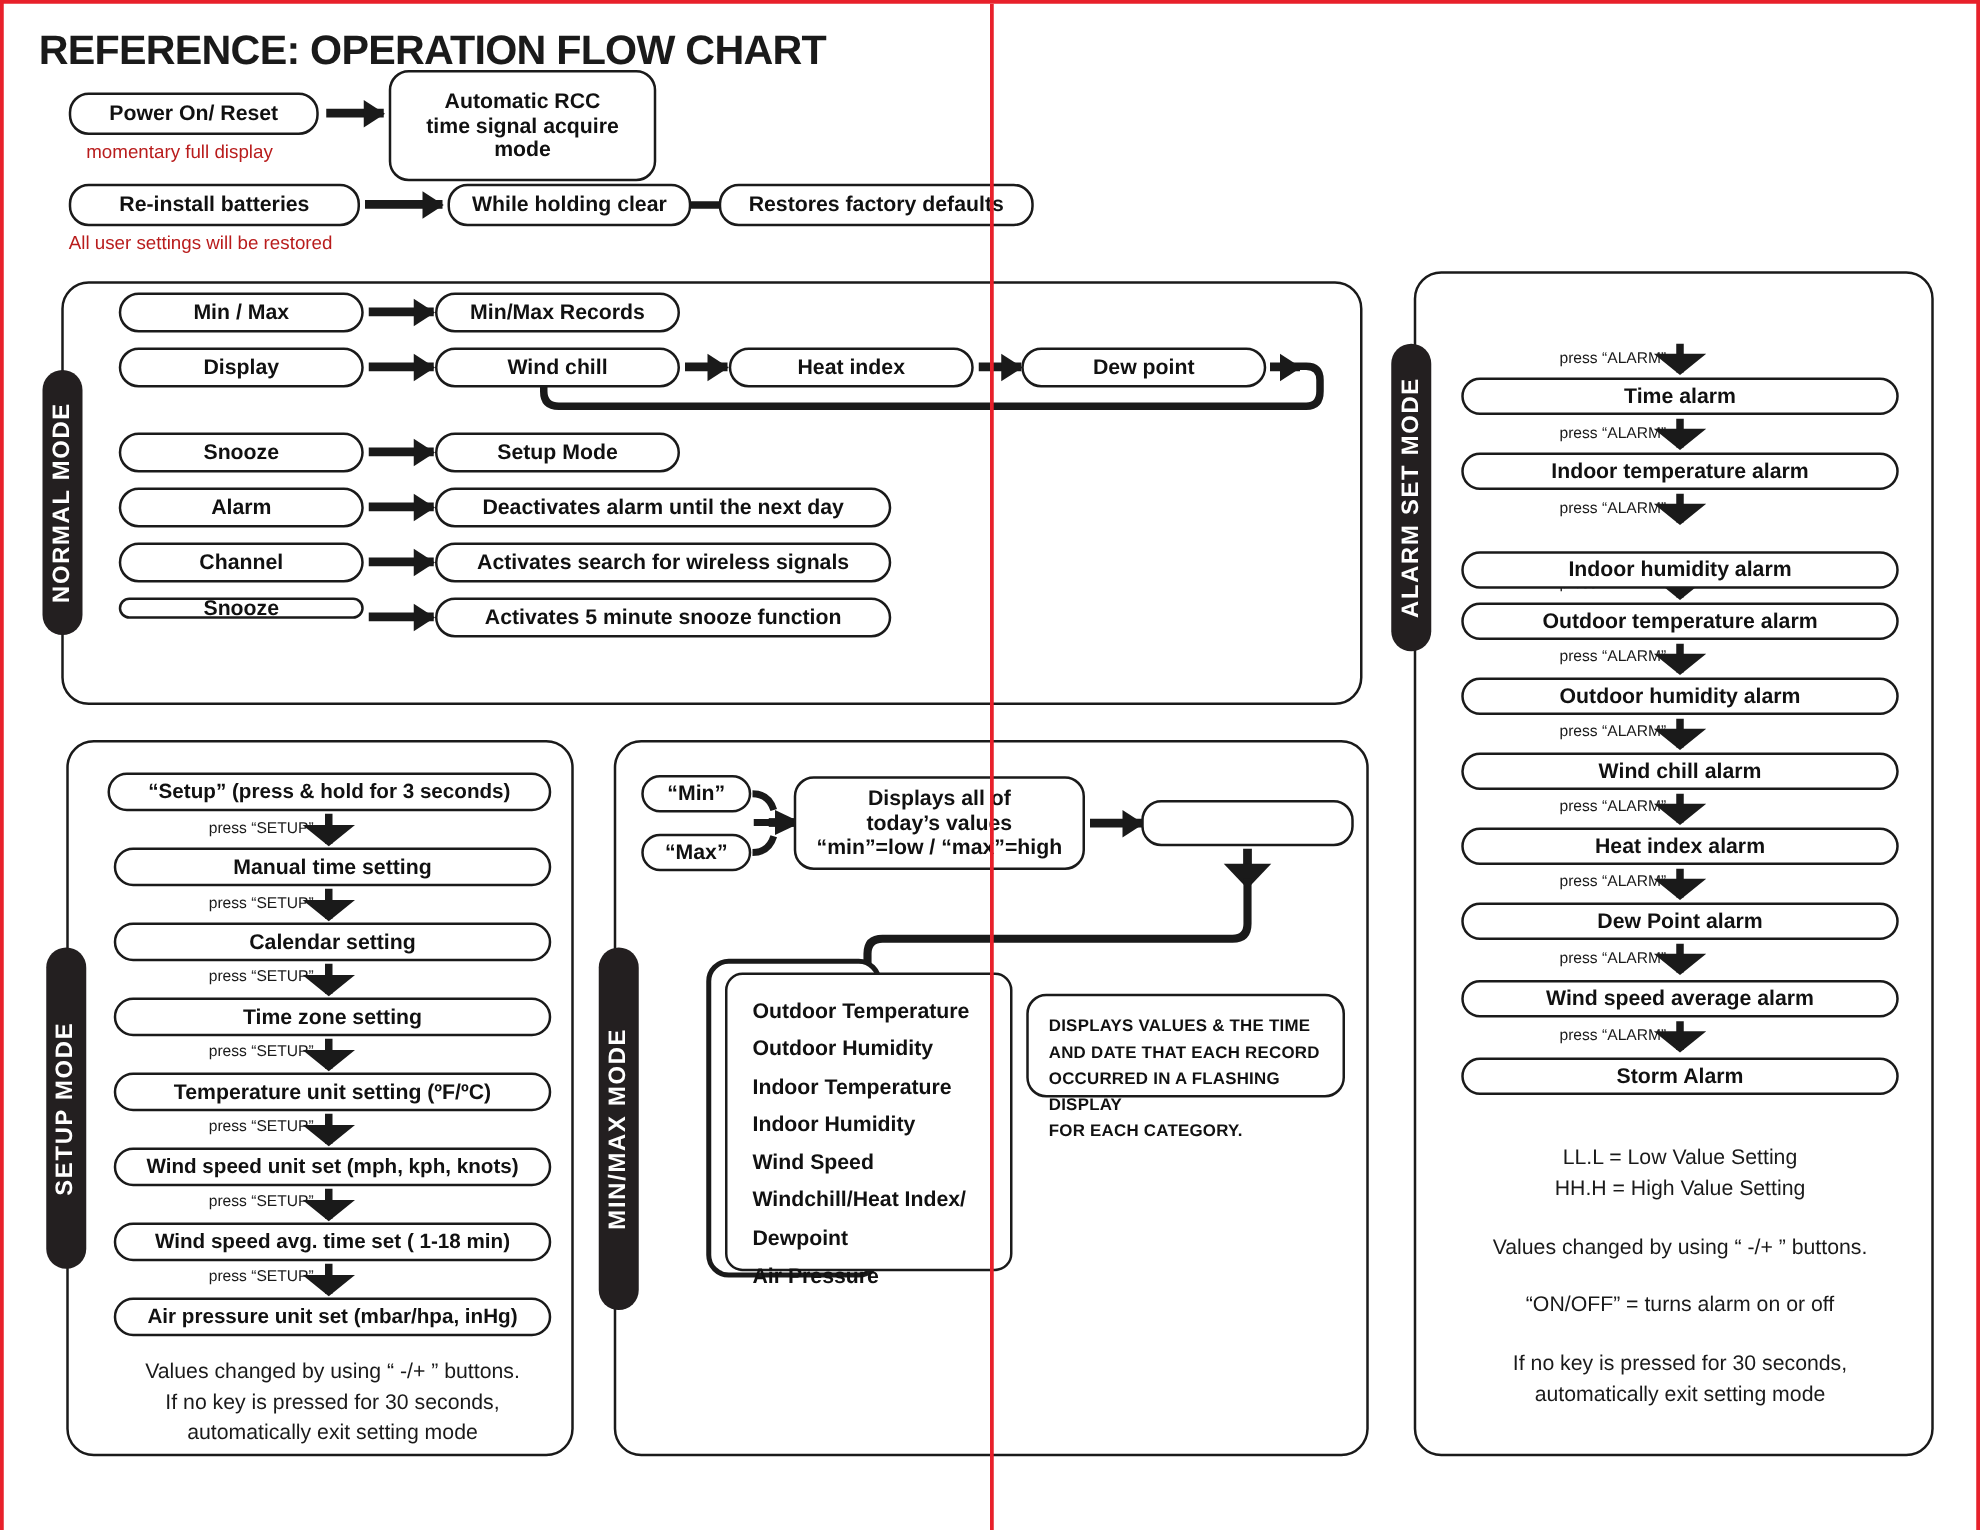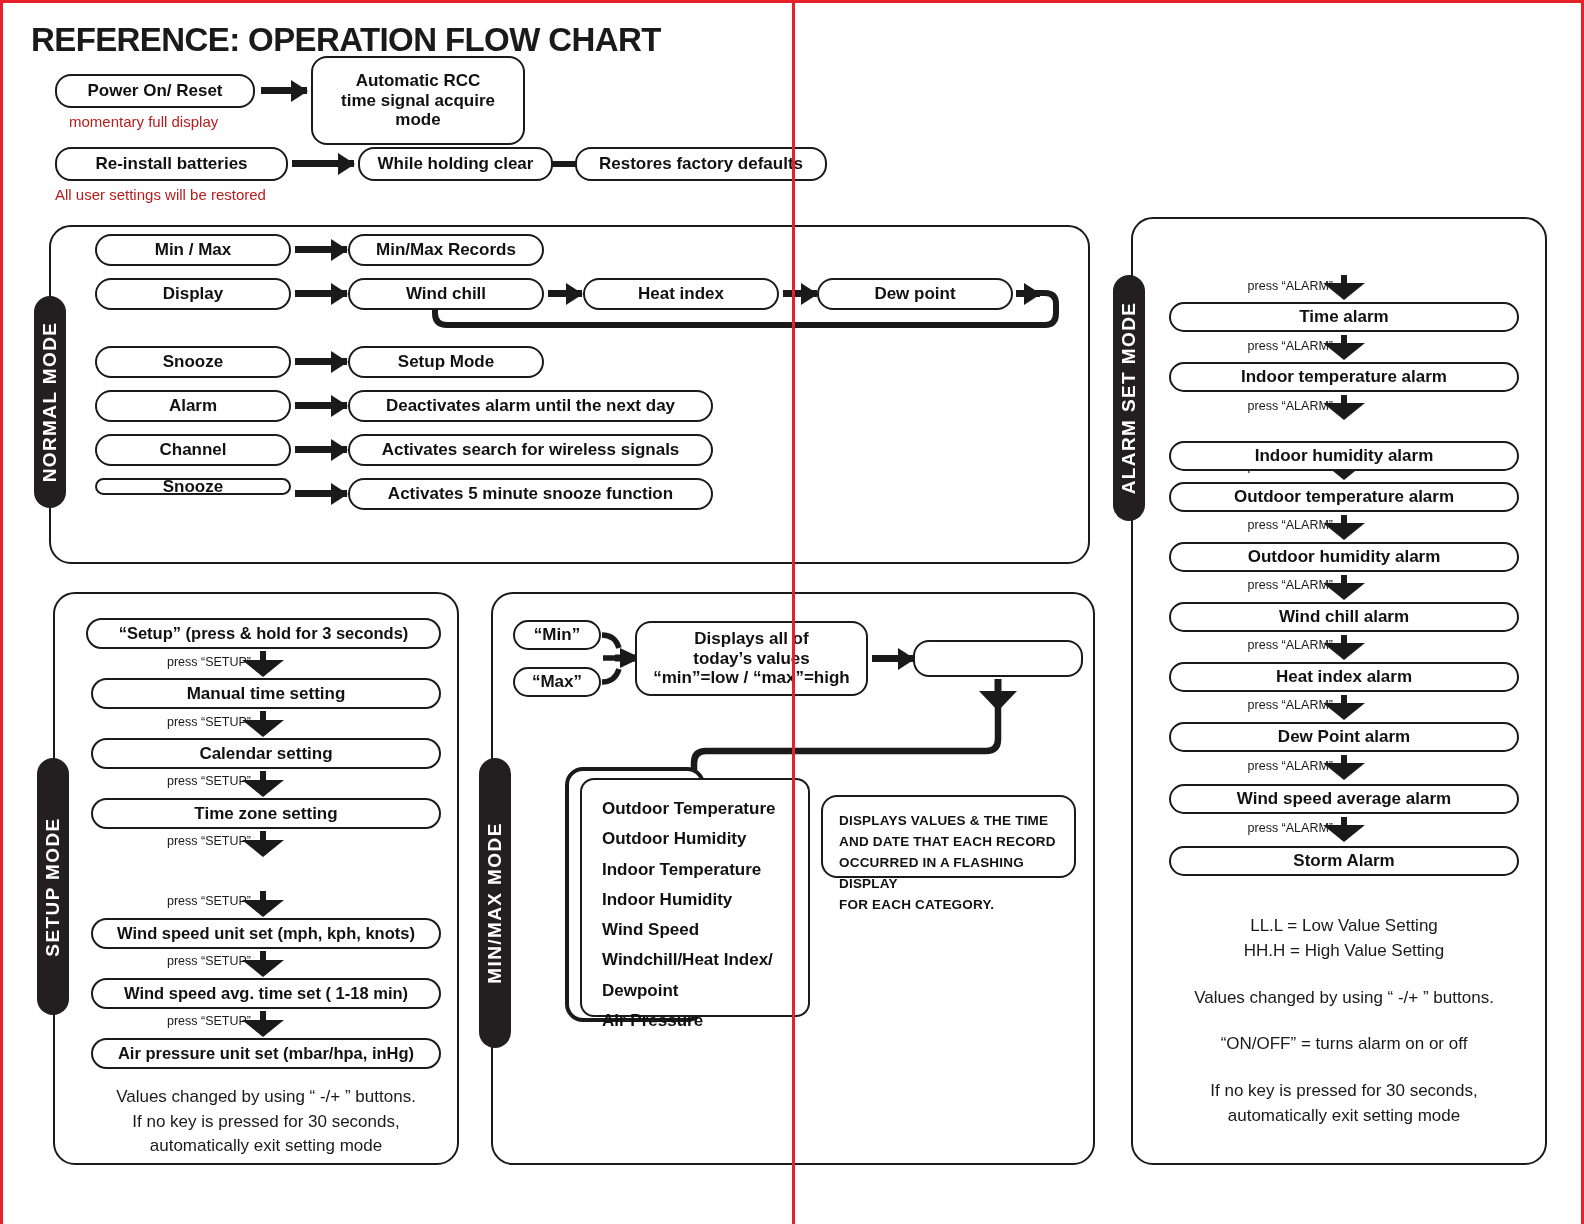--- a/index.html
+++ b/index.html
@@ -275,20 +275,21 @@
   <div class="varrow" style="left:257px; top:708px; height:24px;"></div>
   <div class="steplabel" style="left:140px; top:712px; width:108px;">press “SETUP”</div>
   <div class="box" style="left:88px; top:735px; width:350px; height:31px;">Calendar setting</div>
 
   <div class="varrow" style="left:257px; top:768px; height:24px;"></div>
   <div class="steplabel" style="left:140px; top:771px; width:108px;">press “SETUP”</div>
   <div class="box" style="left:88px; top:795px; width:350px; height:31px;">Time zone setting</div>
 
   <div class="varrow" style="left:257px; top:828px; height:24px;"></div>
   <div class="steplabel" style="left:140px; top:831px; width:108px;">press “SETUP”</div>
+  <div class="box" style="left:88px; top:855px; width:350px; height:31px;">Temperature unit setting (ºF/ºC)</div>
 
   <div class="varrow" style="left:257px; top:888px; height:24px;"></div>
   <div class="steplabel" style="left:140px; top:891px; width:108px;">press “SETUP”</div>
   <div class="box" style="left:88px; top:915px; width:350px; height:31px; font-size:16.5px;">Wind speed unit set (mph, kph, knots)</div>
 
   <div class="varrow" style="left:257px; top:948px; height:24px;"></div>
   <div class="steplabel" style="left:140px; top:951px; width:108px;">press “SETUP”</div>
   <div class="box" style="left:88px; top:975px; width:350px; height:31px; font-size:16.5px;">Wind speed avg. time set ( 1-18 min)</div>
 
   <div class="varrow" style="left:257px; top:1008px; height:24px;"></div>

